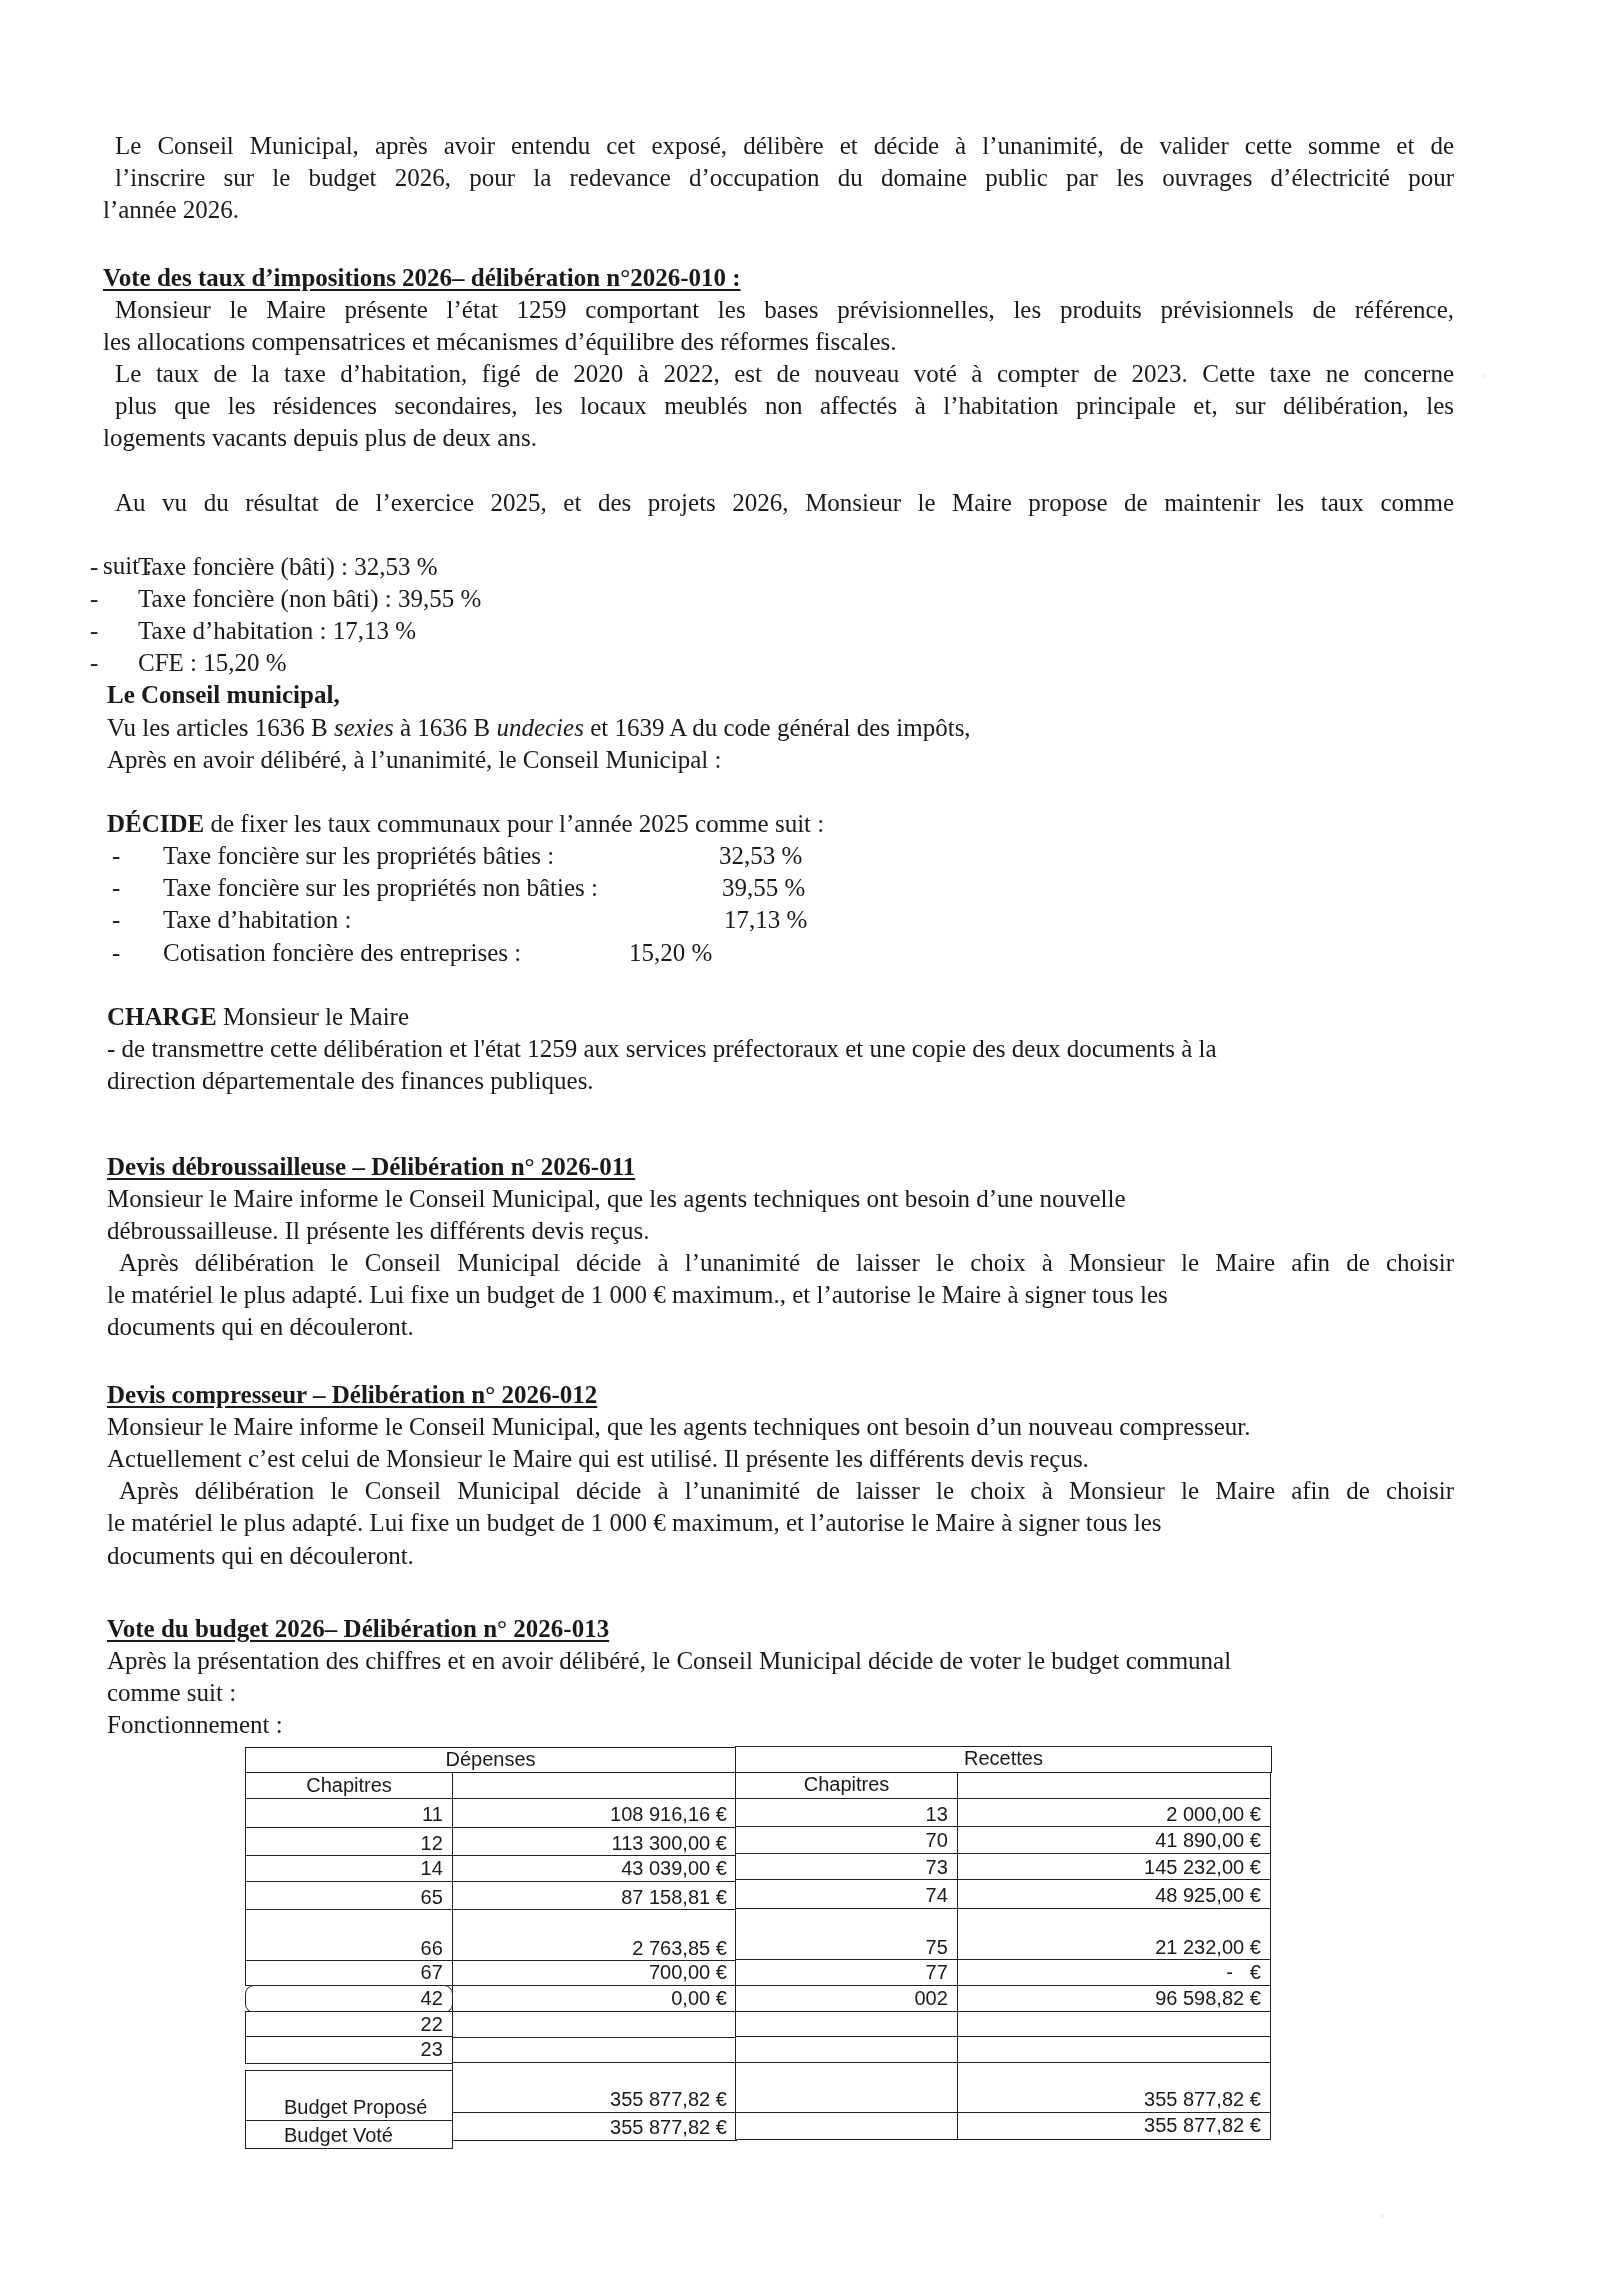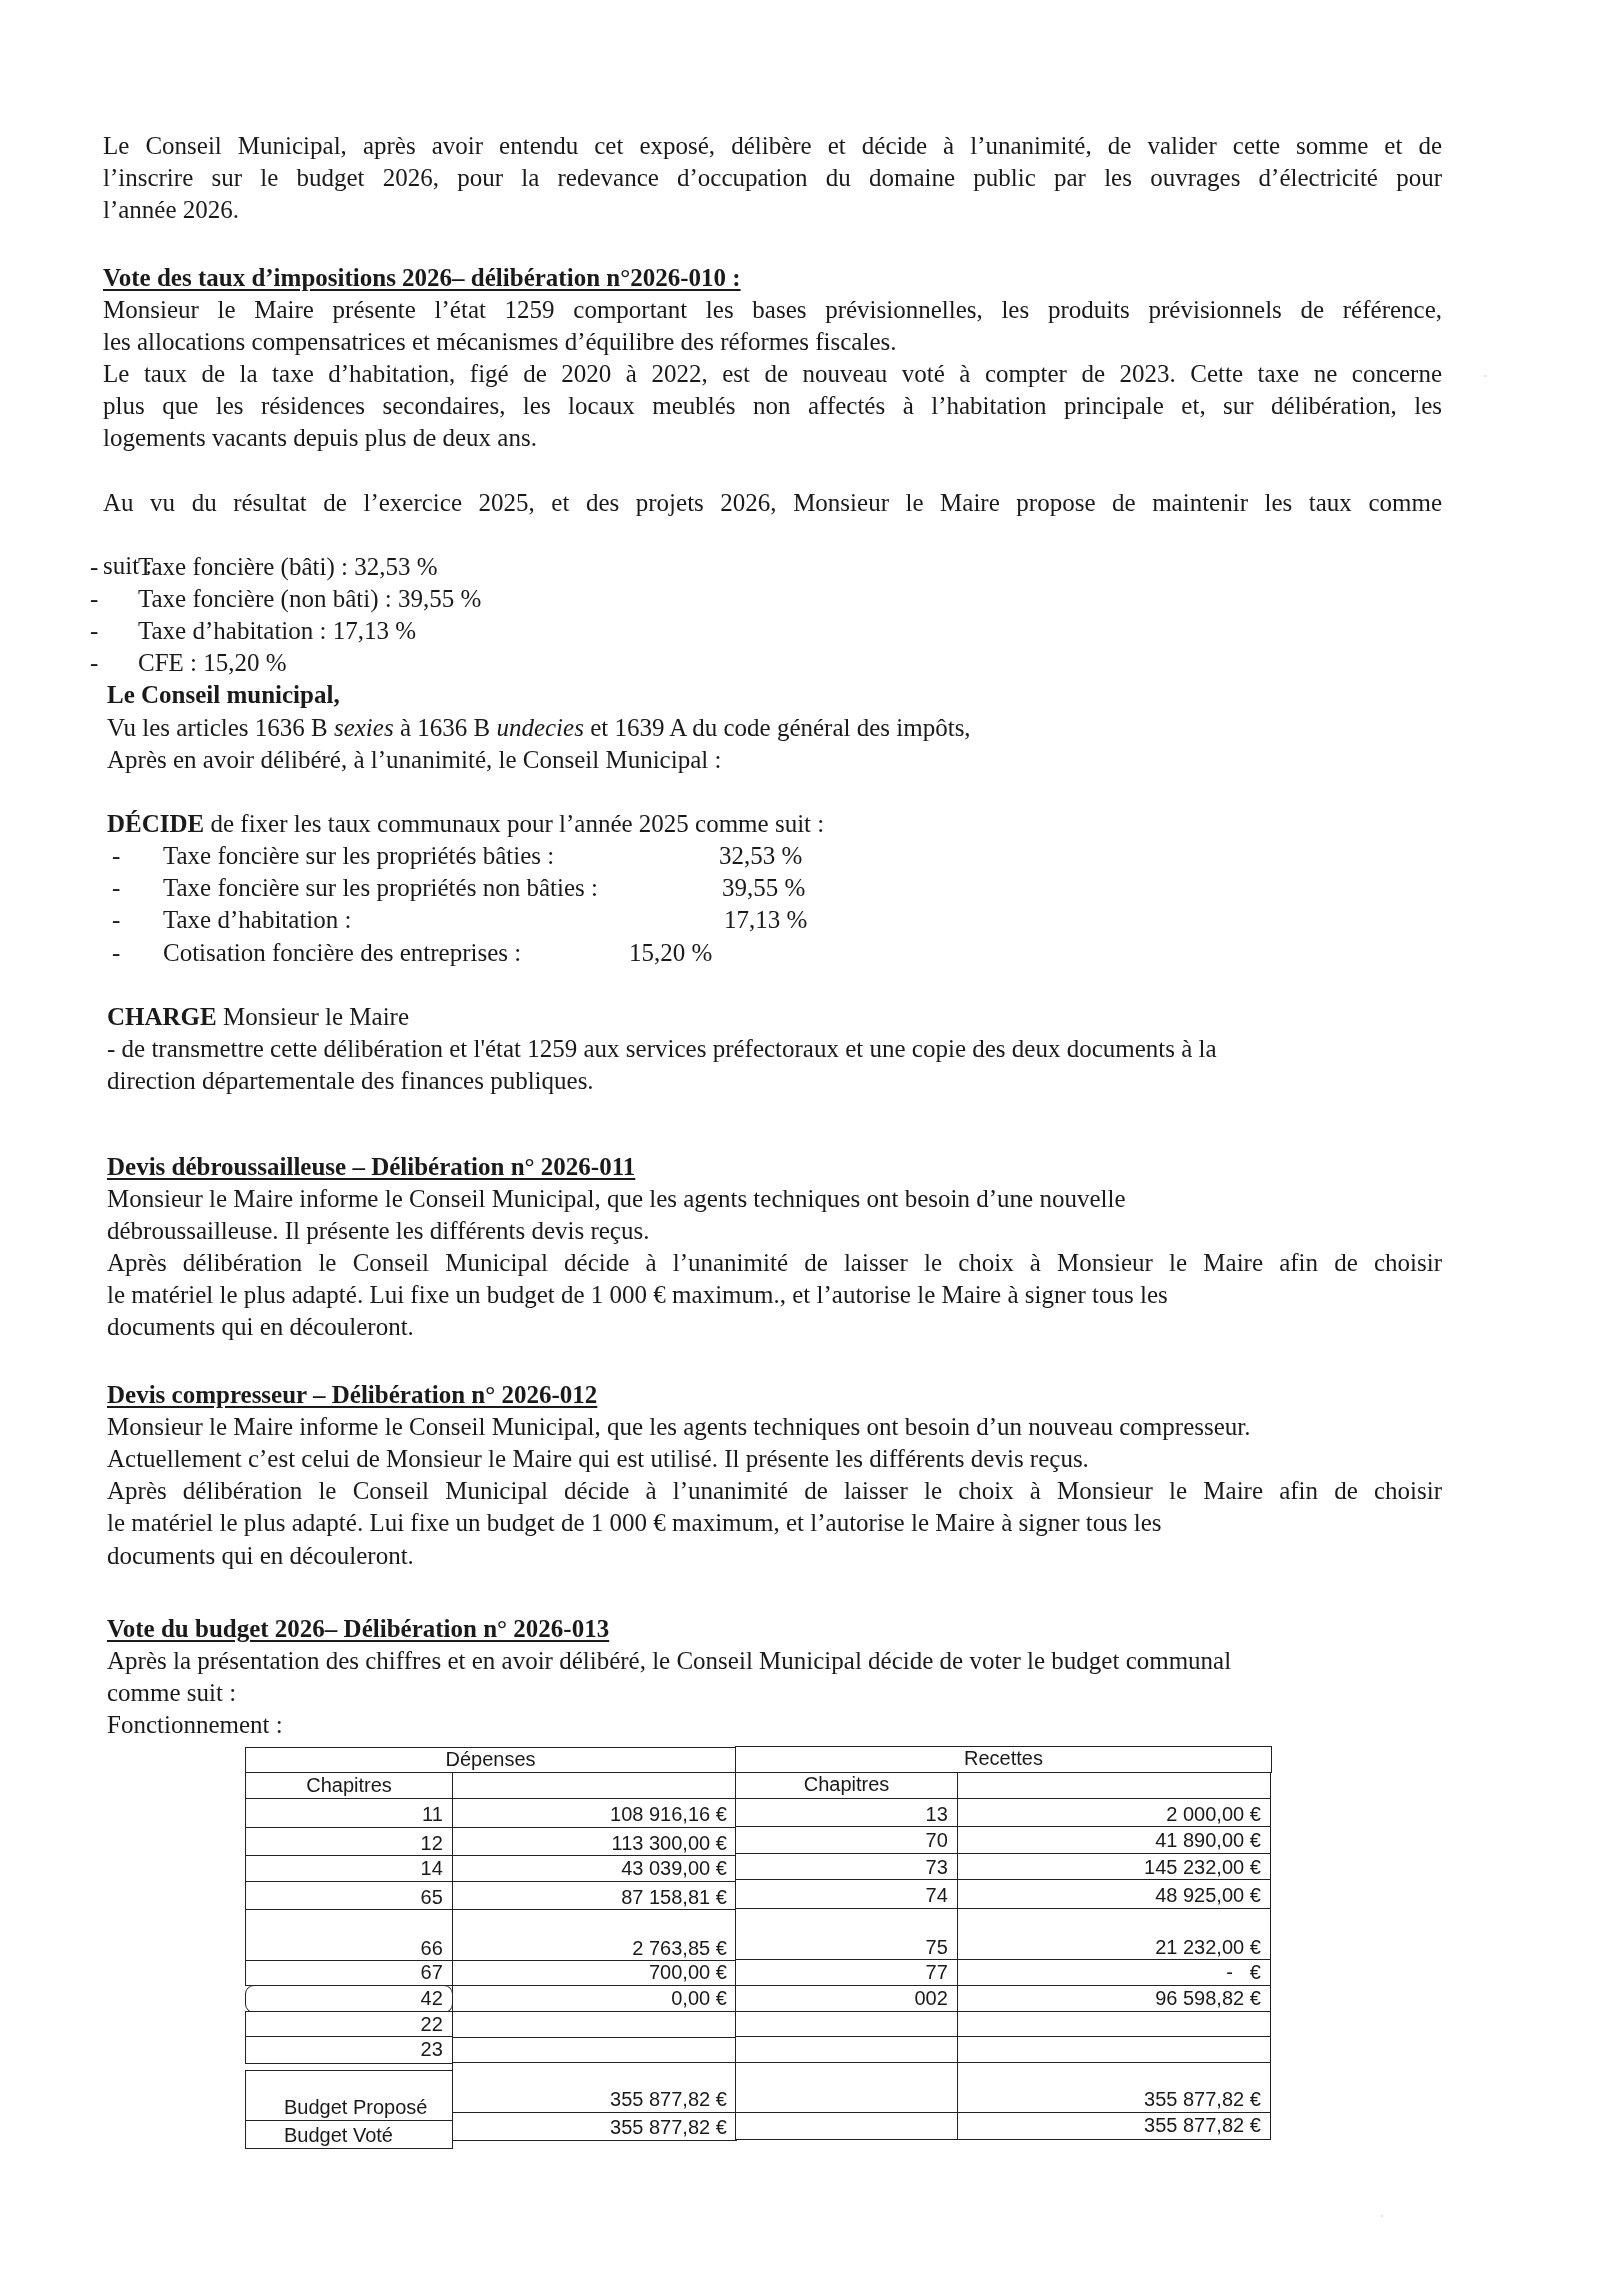--- a/index.html
+++ b/index.html
@@ -7,21 +7,21 @@
       width: 1623px; height: 2295px; position: relative; overflow: hidden;
       font-family: "Liberation Serif", "DejaVu Serif", serif;
       color: #1a1a1a;
     }
     .page { position: absolute; left: 0; top: 0; width: 1623px; height: 2295px; }
     .line {
       position: absolute; left: 103px; white-space: nowrap;
       font-size: 25px; line-height: 32px;
       transform-origin: left top;
     }
-    .just { width: 1339px; text-align: justify; text-align-last: justify; white-space: normal; }
+    .just { width: 1339px; text-align: justify; text-align-last: justify; white-space: normal; margin-left: 12px; }
     .heading { font-weight: bold; text-decoration: underline; text-decoration-thickness: 2.3px; text-underline-offset: 3.1px; }
     .bold { font-weight: bold; }
     .ital { font-style: italic; }
     .dash { position: absolute; }
 
     
     .tbl {
       position: absolute; left: 245px; top: 1747px;
       font-family: "Liberation Sans", "DejaVu Sans", sans-serif;
       font-size: 20px; color: #1a1a1a;

